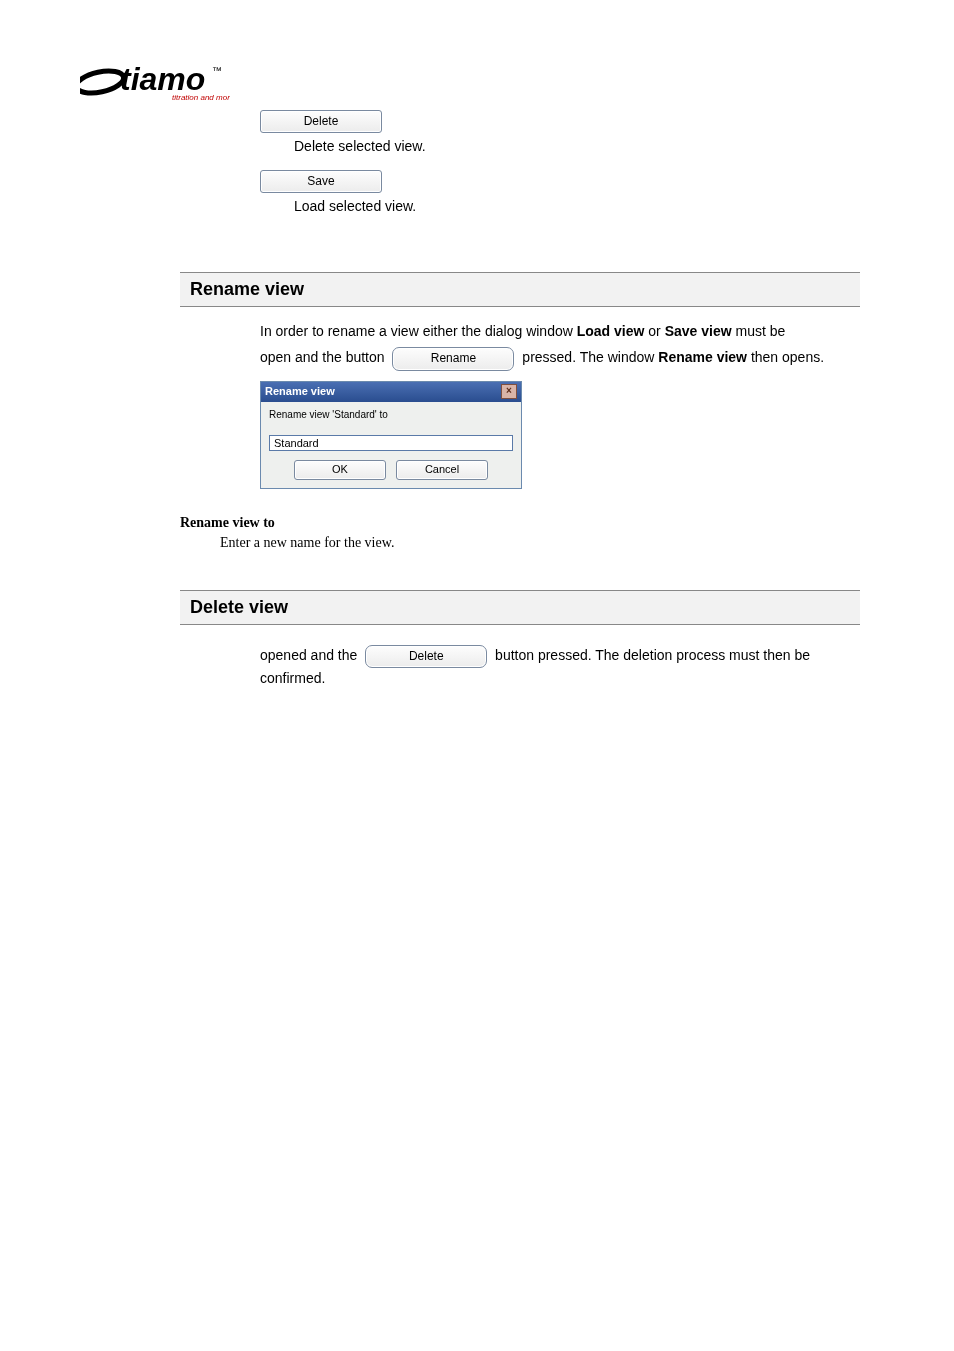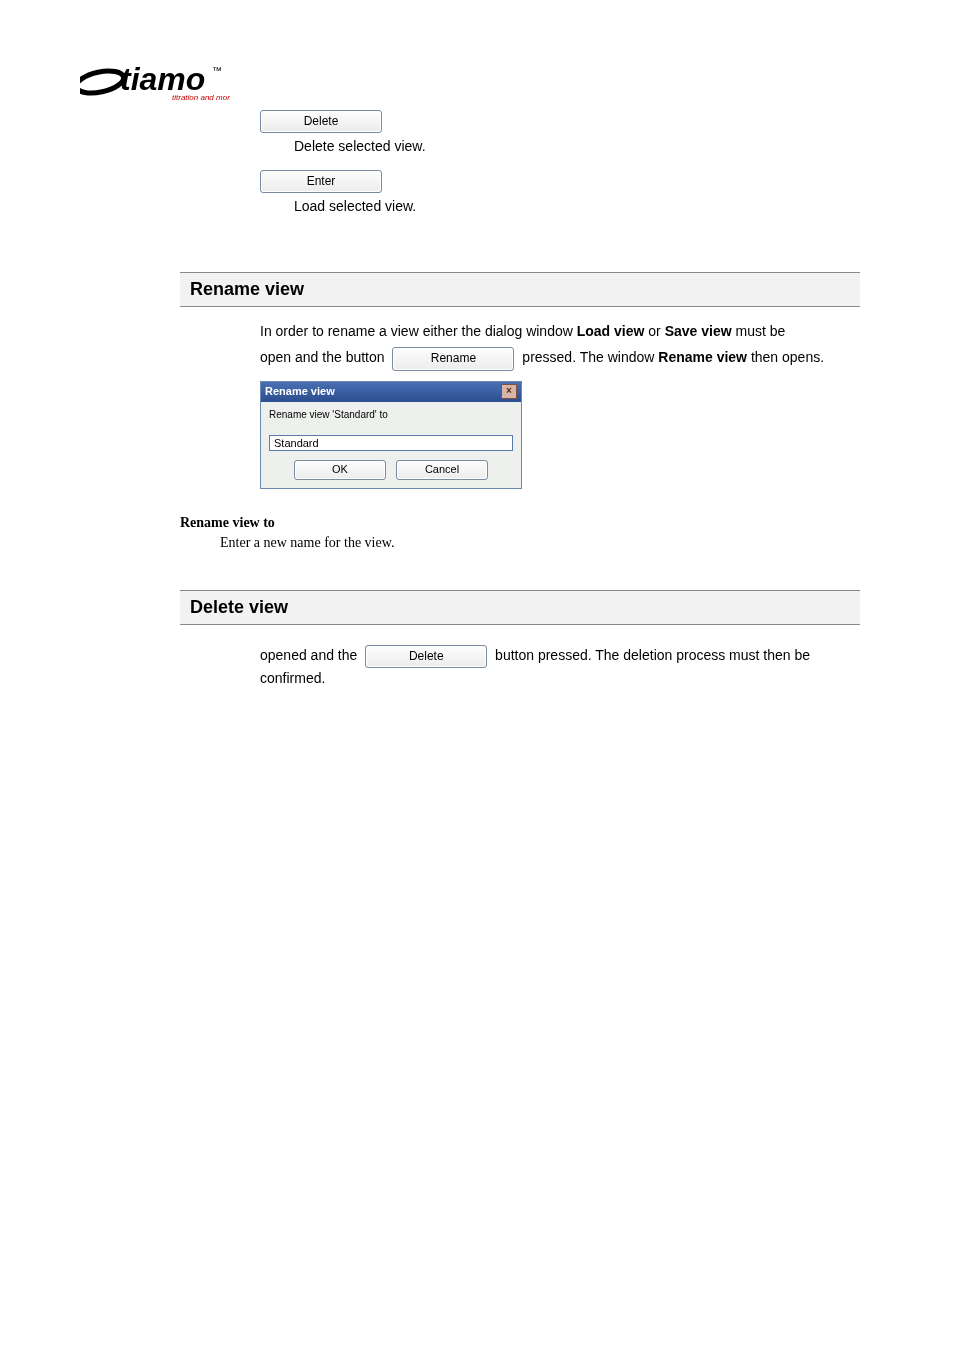--- a/index.html
+++ b/index.html
@@ -72,20 +72,21 @@
     padding-left: 80px;
     padding-right: 0;
     padding-top: 14px;
     font-size: 14px;
     line-height: 1.45;
   }
   .inline-btn {
     display: inline-block;
     vertical-align: middle;
     margin: 0 4px;
+    border-radius: 7px;
   }
   b.heavy { font-weight: 900; font-family: Arial, sans-serif; }
   
   .dialog {
     width: 260px;
     border: 1px solid #6b8aae;
     font-size: 11px;
     background: #eef0ee;
     margin-top: 10px;
   }
@@ -153,21 +154,21 @@
       <ellipse cx="20" cy="22" rx="24" ry="10" fill="none" stroke="#000" stroke-width="5" transform="rotate(-12 20 22)"></ellipse>
       <text x="40" y="30" font-family="Arial" font-size="32" font-style="italic" font-weight="bold" fill="#000">tiamo</text>
       <text x="132" y="14" font-family="Arial" font-size="10" fill="#000">™</text>
       <text x="92" y="40" font-family="Arial" font-size="8" font-style="italic" fill="#c00000">titration and more</text>
     </svg>
   </div>
 
   <div class="content">
     <div class="btn-classic">Delete</div>
     <div class="desc-indent">Delete selected view.</div>
-    <div class="btn-classic">Enter</div>
+    <div class="btn-classic">Save</div>
     <div class="desc-indent">Load selected view.</div>
   </div>
 
   <div class="section-wide" style="top:272px;">
     <div class="section-heading-wrap">
       <span class="section-heading">Rename view</span>
     </div>
     <div class="section-body">
       <div>
         <span>In order to rename a view either the dialog window </span><b class="heavy">Load view</b><span> or </span><b class="heavy">Save view</b><span> must be</span>

